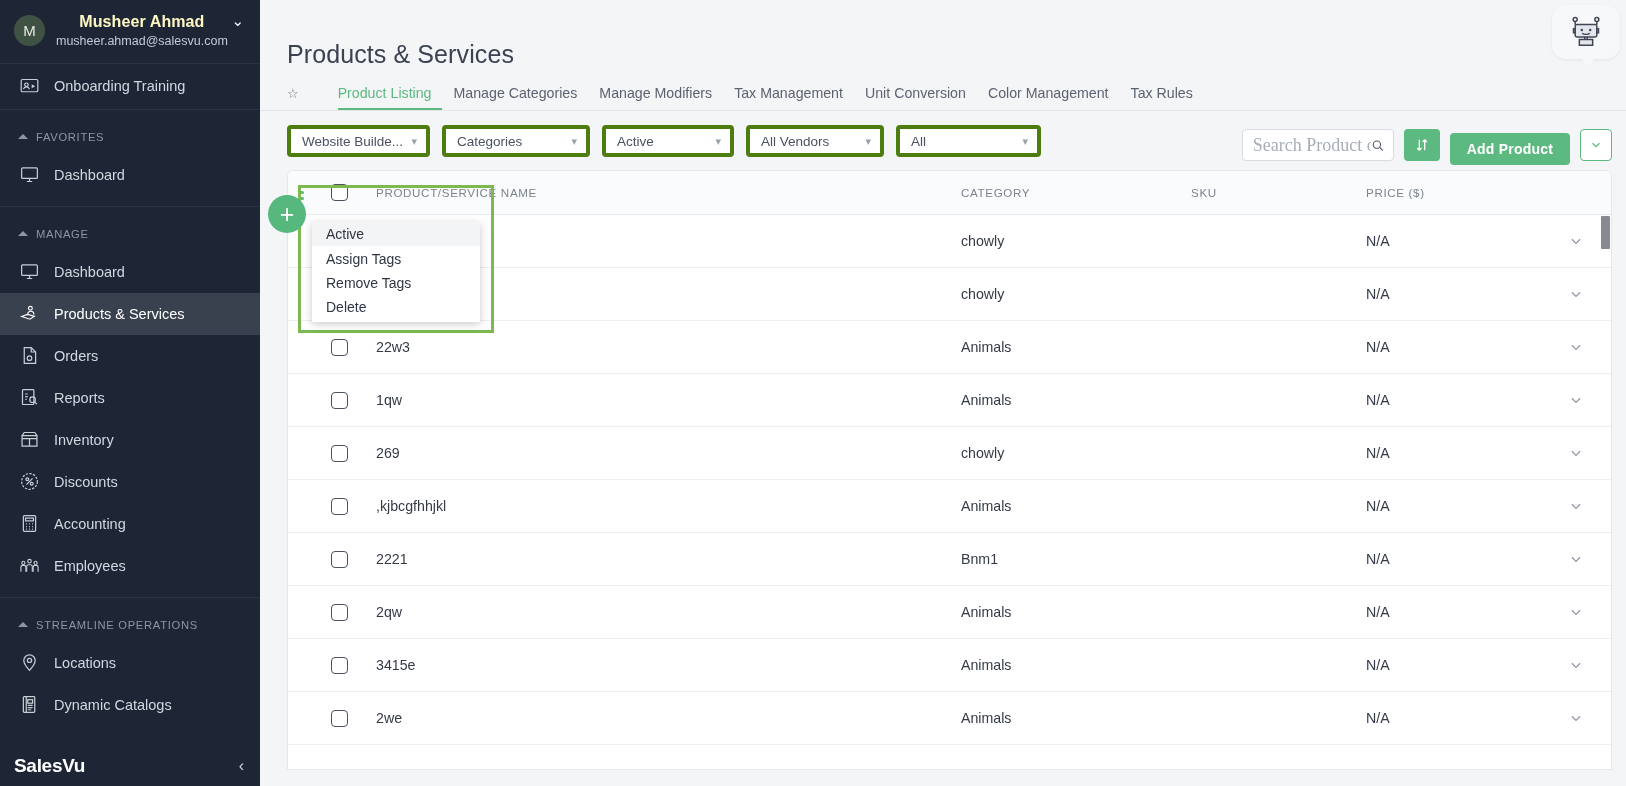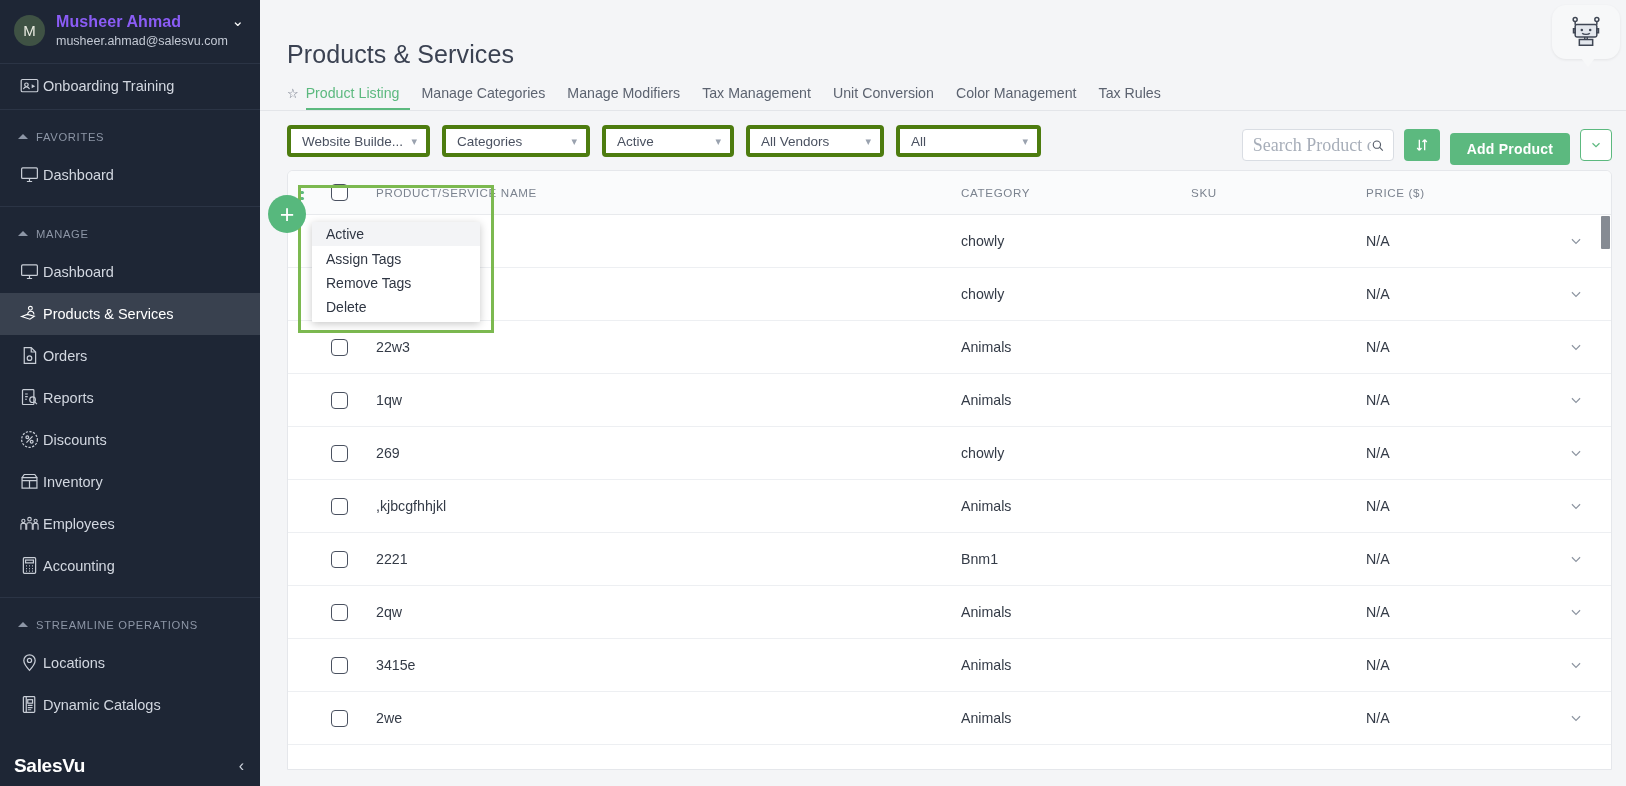--- a/index.html
+++ b/index.html
@@ -26,28 +26,28 @@
     border-bottom: 1px solid #2b3445;
     position: relative;
   }
   .avatar {
     width: 31px; height: 31px; border-radius: 50%;
     background: #3f5244; color: #e8eae0;
     display: flex; align-items: center; justify-content: center;
     font-size: 15px; flex: 0 0 31px;
   }
   .sb-user-text { display: flex; flex-direction: column; line-height: 1.25; }
-  .sb-username { font-size: 16px; font-weight: bold; color: #8b5cf6; letter-spacing: .1px;}
+  .sb-username { font-size: 16px; font-weight: bold; color: #fef9c3; letter-spacing: .1px; text-align: center;}
   .sb-email { font-size: 12.5px; color: #c3c9d4; margin-top: 2px; }
   .sb-caret {
     position: absolute; right: 16px; top: 12px;
     color: #ffffff; font-size: 15px;
   }
   .sb-row {
-    display: flex; align-items: center; gap: 3px;
+    display: flex; align-items: center; gap: 14px;
     padding: 0 18px; height: 42px;
     font-size: 14.5px; color: #d2d7e0;
     cursor: pointer;
   }
   .sb-row.training { height: 46px; border-bottom: 1px solid #2b3445; }
   .sb-row.active { background: #39414f; color: #ffffff; }
   .sb-ico { width: 22px; height: 22px; flex: 0 0 22px; display:flex; align-items:center; justify-content:center; }
   .sb-ico svg { width: 21px; height: 21px; display:block; }
   .sb-group {
     display: flex; align-items: center; gap: 8px;
@@ -76,21 +76,21 @@
     display: flex; align-items: flex-end; gap: 0;
     padding: 18px 0 0 27px; height: 42px;
     border-bottom: 1px solid #e3e5e9;
     position: relative;
   }
   .star { font-size: 13px; color: #6b7280; margin-right: 7px; padding-bottom: 9px;}
   .tab {
     font-size: 14.2px; color: #5c6370; padding: 0 10px 9px 0;
     margin-right: 12px; cursor: pointer; white-space: nowrap;
   }
-  .tab.active { color: #5cb97f; border-bottom: 2.5px solid #5cb97f; padding-bottom: 7px; }
+  .tab.active { color: #5cb97f; border-bottom: 2.5px solid #5cb97f; padding-bottom: 7px; margin-left: 32px; }
 
   .filterbar {
     display: flex; align-items: center;
     padding: 14px 0 0 27px; gap: 12px; position: relative;
   }
   .sel {
     height: 32px; background: #fff; border: 4px solid #4d7c0f;
     border-radius: 4px; display: flex; align-items: center;
     justify-content: space-between; padding: 0 9px 0 11px;
     font-size: 13.5px; color: #4a5160; cursor: pointer;
@@ -291,60 +291,60 @@
             <path d="M7 8h3M7 11h3M7 14h2"></path>
           <circle cx="15.5" cy="14.5" r="3.2"></circle>
             <path d="M18 17l2.5 2.5"></path>
         </svg>
       </span>
       <span>Reports</span>
     </div>
     <div class="sb-row">
       <span class="sb-ico">
         <svg viewBox="0 0 24 24" fill="none" stroke="#c8cdd6" stroke-width="1.4">
+          <path d="M3.5 7.5h17v12h-17z"></path>
+            <path d="M3.5 7.5L6 4h12l2.5 3.5"></path>
+            <path d="M3.5 11h17M12 11v8.5"></path>
+        </svg>
+      </span>
+      <span>Inventory</span>
+    </div>
+    <div class="sb-row">
+      <span class="sb-ico">
+        <svg viewBox="0 0 24 24" fill="none" stroke="#c8cdd6" stroke-width="1.4">
           <circle cx="12" cy="12" r="9" stroke-dasharray="2.6 1.6"></circle>
           <circle cx="9.5" cy="9.5" r="1.6"></circle>
             <circle cx="14.5" cy="14.5" r="1.6"></circle>
             <path d="M15.5 8.5l-7 7"></path>
         </svg>
       </span>
       <span>Discounts</span>
     </div>
     <div class="sb-row">
       <span class="sb-ico">
         <svg viewBox="0 0 24 24" fill="none" stroke="#c8cdd6" stroke-width="1.4">
-          <path d="M3.5 7.5h17v12h-17z"></path>
-            <path d="M3.5 7.5L6 4h12l2.5 3.5"></path>
-            <path d="M3.5 11h17M12 11v8.5"></path>
-        </svg>
-      </span>
-      <span>Inventory</span>
+          <rect x="5" y="3" width="14" height="18" rx="1.2"></rect>
+            <rect x="7.5" y="5.8" width="9" height="3.2"></rect>
+          <path d="M8 12.5h1M11.5 12.5h1M15 12.5h1M8 15.5h1M11.5 15.5h1M15 15.5h1M8 18.3h1M11.5 18.3h1M15 18.3h1"></path>
+        </svg>
+      </span>
+      <span>Accounting</span>
     </div>
     <div class="sb-row">
       <span class="sb-ico">
         <svg viewBox="0 0 24 24" fill="none" stroke="#c8cdd6" stroke-width="1.3">
           <circle cx="5" cy="9" r="1.8"></circle>
             <circle cx="12" cy="7" r="2"></circle>
             <circle cx="19" cy="9" r="1.8"></circle>
           <path d="M2.2 19v-5.2c0-1 .9-1.9 2-1.9h1.6c1.1 0 2 .9 2 1.9V19"></path>
           <path d="M8.8 19v-5.8c0-1.1 1-2.1 2.2-2.1h2c1.2 0 2.2 1 2.2 2.1V19"></path>
           <path d="M16.2 19v-5.2c0-1 .9-1.9 2-1.9h1.6c1.1 0 2 .9 2 1.9V19"></path>
         </svg>
       </span>
       <span>Employees</span>
-    </div>
-    <div class="sb-row">
-      <span class="sb-ico">
-        <svg viewBox="0 0 24 24" fill="none" stroke="#c8cdd6" stroke-width="1.4">
-          <rect x="5" y="3" width="14" height="18" rx="1.2"></rect>
-            <rect x="7.5" y="5.8" width="9" height="3.2"></rect>
-          <path d="M8 12.5h1M11.5 12.5h1M15 12.5h1M8 15.5h1M11.5 15.5h1M15 15.5h1M8 18.3h1M11.5 18.3h1M15 18.3h1"></path>
-        </svg>
-      </span>
-      <span>Accounting</span>
     </div>
 
     <div class="sb-sep"></div>
 
     <div class="sb-group">
       <span class="tri"></span>
       <span>STREAMLINE OPERATIONS</span>
     </div>
     <div class="sb-row">
       <span class="sb-ico">

